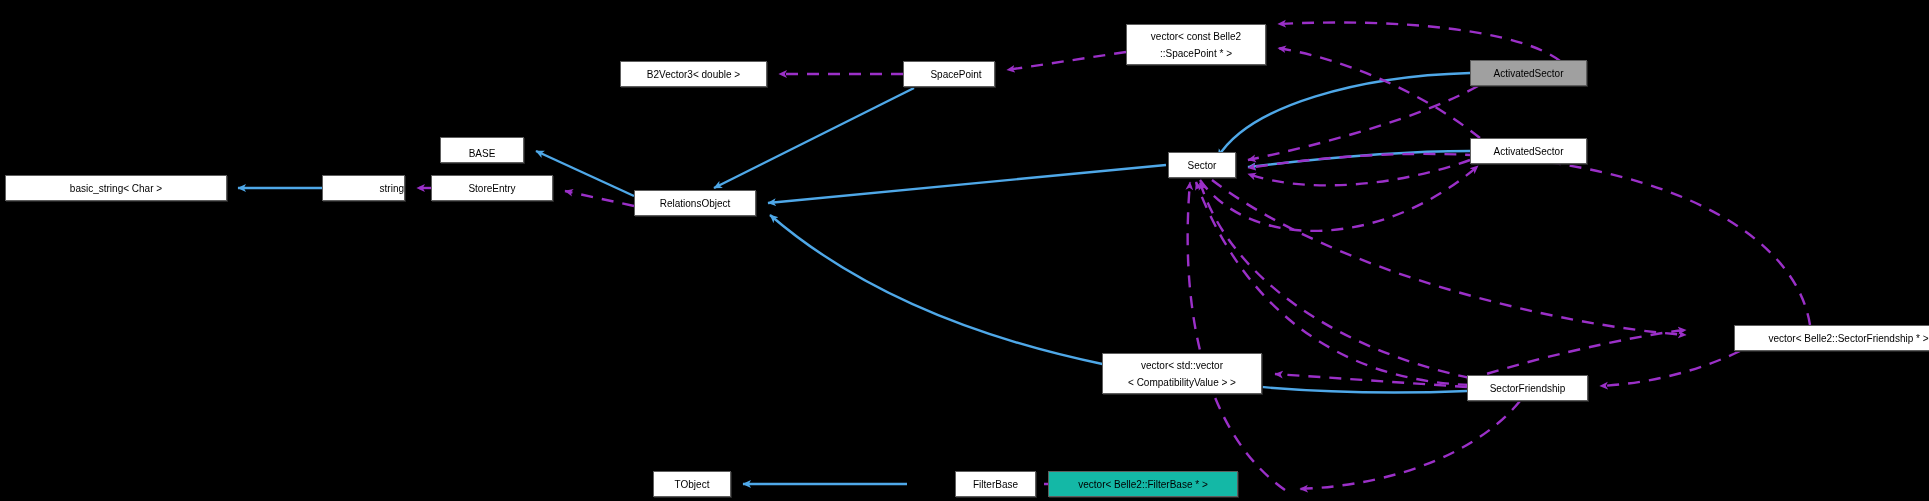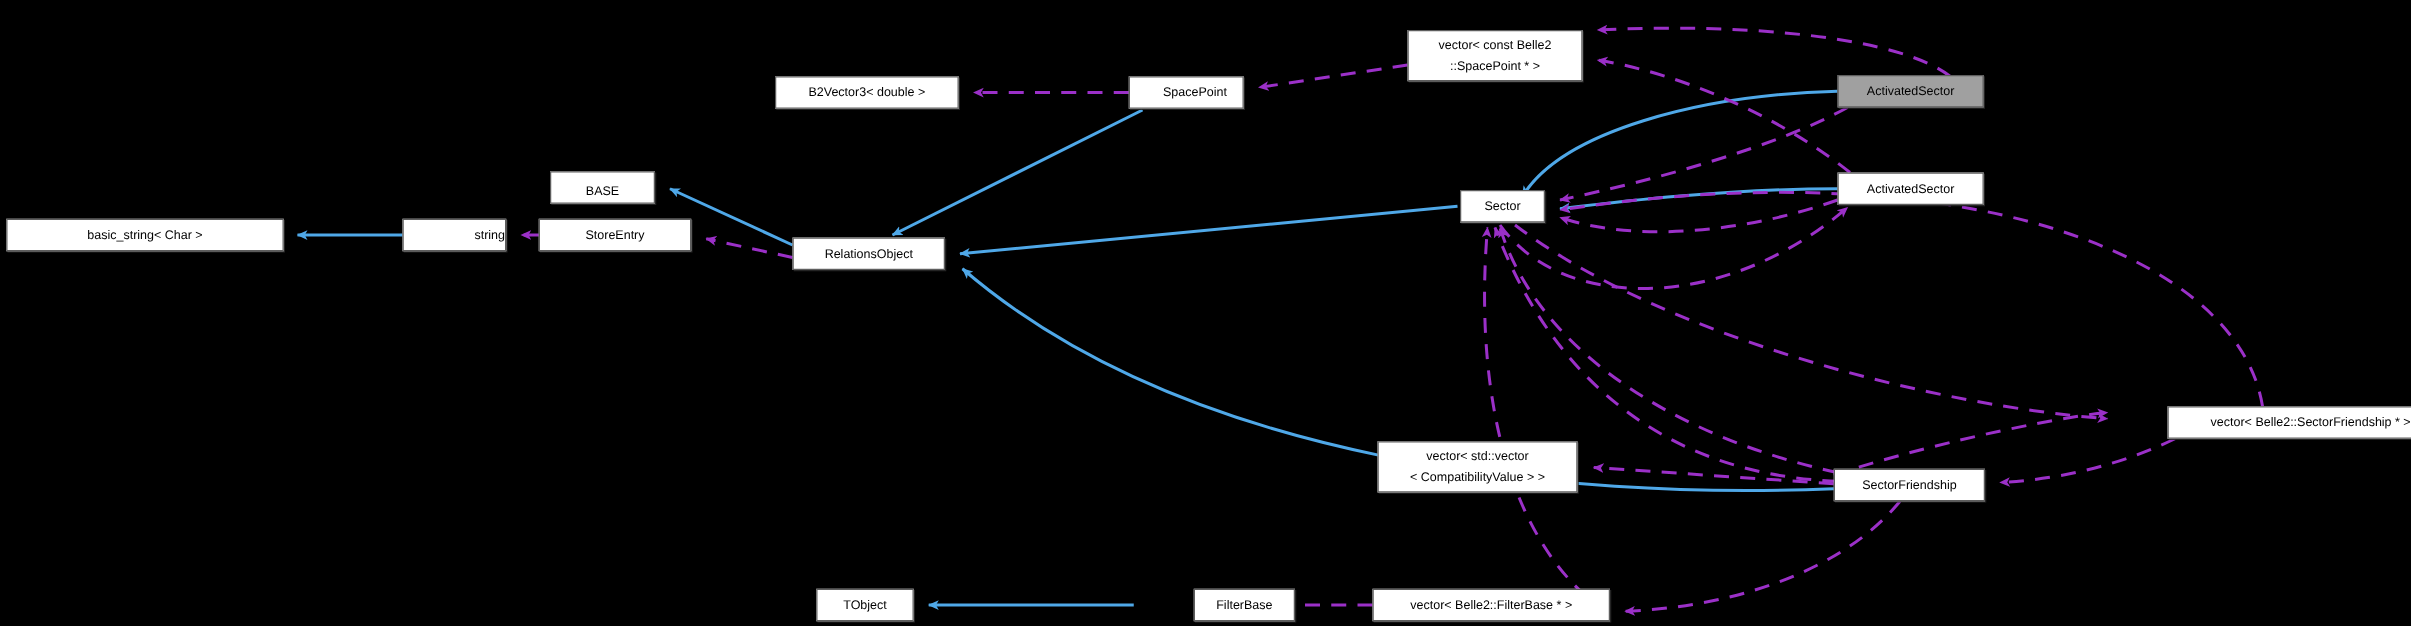--- a/index.html
+++ b/index.html
@@ -133,16 +133,16 @@
       <div class="node-box" style="left: 903px; top: 61px; width: 92px; height: 26px; border-color: rgb(94, 94, 94); background: rgb(255, 255, 255); color: rgb(0, 0, 0); padding-left: 14px;"><span class="node-line">SpacePoint</span></div>
       <div class="node-box" style="left: 1126px; top: 24px; width: 140px; height: 41px; border-color: rgb(94, 94, 94); background: rgb(255, 255, 255); color: rgb(0, 0, 0);"><span class="node-line">vector&lt; const Belle2</span><span class="node-line">::SpacePoint * &gt;</span></div>
       <div class="node-box highlight" style="left: 1470px; top: 60px; width: 117px; height: 26px; border-color: rgb(94, 94, 94); background: rgb(160, 160, 160); color: rgb(0, 0, 0);"><span class="node-line">ActivatedSector</span></div>
       <div class="node-box" style="left: 1470px; top: 138px; width: 117px; height: 26px; border-color: rgb(94, 94, 94); background: rgb(255, 255, 255); color: rgb(0, 0, 0);"><span class="node-line">ActivatedSector</span></div>
       <div class="node-box" style="left: 1168px; top: 152px; width: 68px; height: 26px; border-color: rgb(94, 94, 94); background: rgb(255, 255, 255); color: rgb(0, 0, 0);"><span class="node-line">Sector</span></div>
       <div class="node-box" style="left: 1102px; top: 353px; width: 160px; height: 41px; border-color: rgb(94, 94, 94); background: rgb(255, 255, 255); color: rgb(0, 0, 0);"><span class="node-line">vector&lt; std::vector</span><span class="node-line">&lt; CompatibilityValue &gt; &gt;</span></div>
       <div class="node-box" style="left: 1467px; top: 375px; width: 121px; height: 26px; border-color: rgb(94, 94, 94); background: rgb(255, 255, 255); color: rgb(0, 0, 0);"><span class="node-line">SectorFriendship</span></div>
       <div class="node-box" style="left: 1694px; top: 325px; width: 229px; height: 26px; border-color: rgb(94, 94, 94); background: rgb(255, 255, 255); color: rgb(0, 0, 0); margin-left: 40px;"><span class="node-line">vector&lt; Belle2::SectorFriendship * &gt;</span></div>
       <div class="node-box" style="left: 653px; top: 471px; width: 78px; height: 26px; border-color: rgb(94, 94, 94); background: rgb(255, 255, 255); color: rgb(0, 0, 0);"><span class="node-line">TObject</span></div>
       <div class="node-box" style="left: 907px; top: 471px; width: 81px; height: 26px; border-color: rgb(94, 94, 94); background: rgb(255, 255, 255); color: rgb(0, 0, 0); margin-left: 48px;"><span class="node-line">FilterBase</span></div>
-      <div class="node-box" style="left: 1098px; top: 471px; width: 190px; height: 26px; border-color: rgb(94, 94, 94); background: #ffffff; color: rgb(0, 0, 0);"><span class="node-line">vector&lt; Belle2::FilterBase * &gt;</span></div>
+      <div class="node-box" style="left: 1048px; top: 471px; width: 190px; height: 26px; border-color: rgb(94, 94, 94); background: #14b8a6; color: rgb(0, 0, 0);"><span class="node-line">vector&lt; Belle2::FilterBase * &gt;</span></div>
     </div>
 
 </div>
 
 </body></html>

